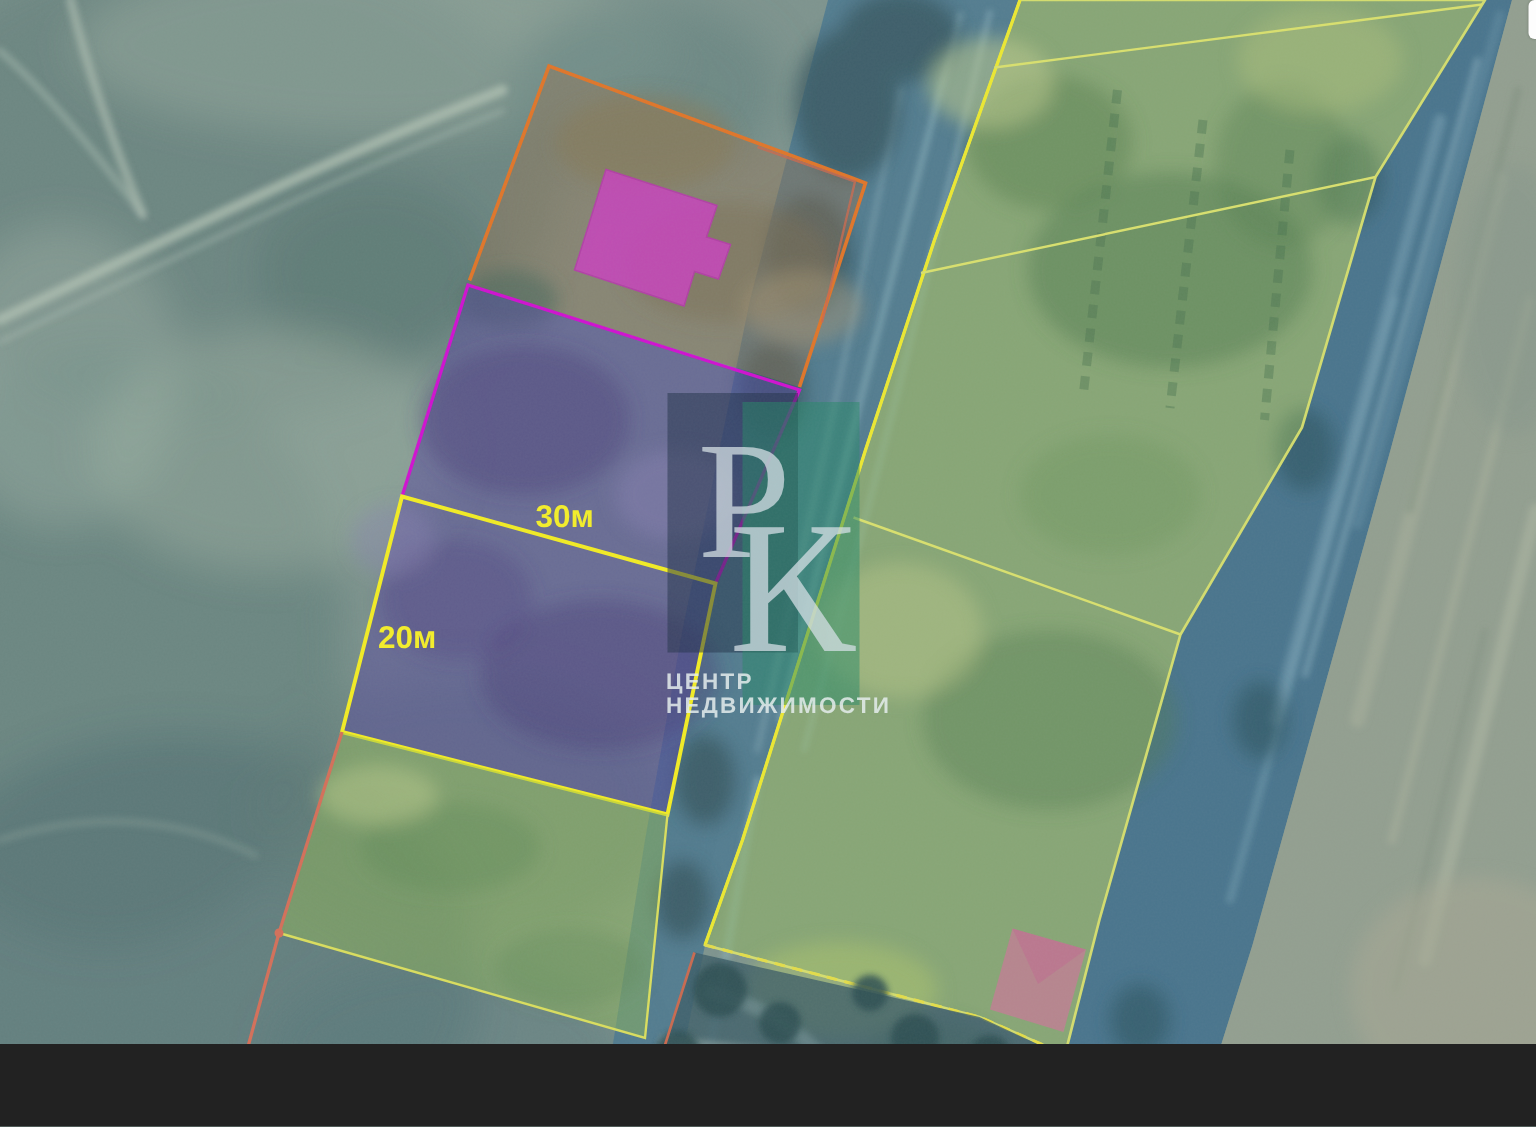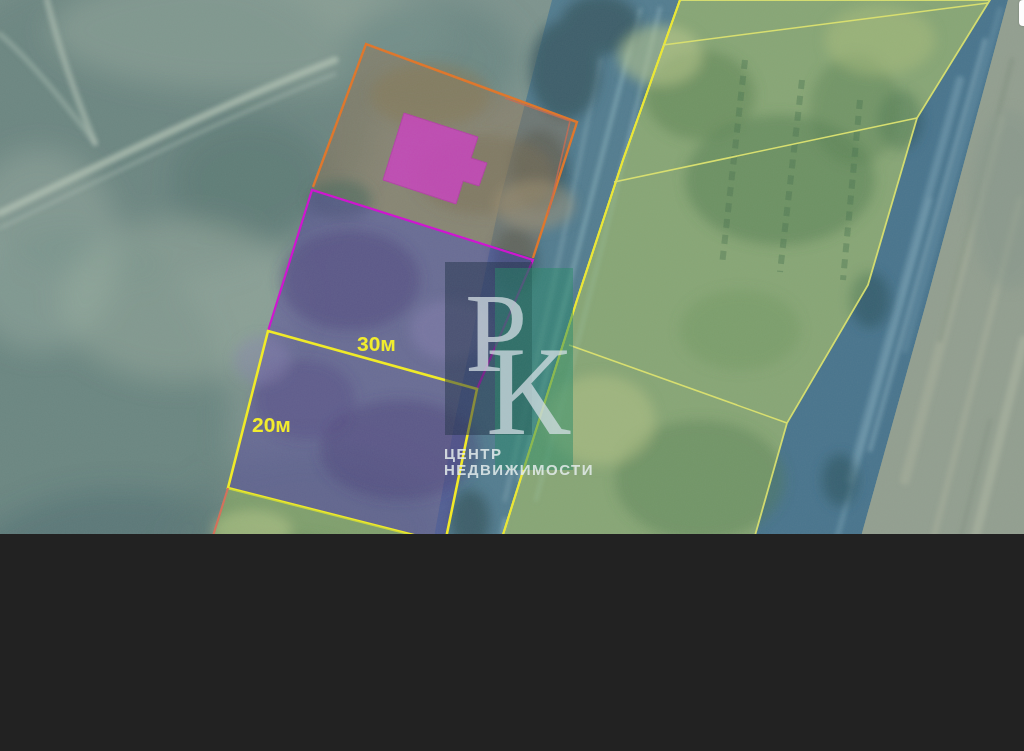--- a/index.html
+++ b/index.html
@@ -1,17 +1,17 @@
 <!DOCTYPE html>
 <html><head>
 <meta charset="utf-8">
 <style>
   html,body{margin:0;padding:0;background:#222;}
   .stage{
-    position:relative;width:1024px;height:534px;overflow:hidden;
+    position:relative;width:1024px;height:696px;overflow:hidden;
     font-family:"Liberation Sans", sans-serif;background:#7e948e;
   }
   .stage svg{position:absolute;left:0;top:0;display:block;}
   .cutoff-tr{
     position:absolute;right:0;top:0;width:5px;height:26px;background:#fdfdfd;
     border-radius:4px 0 0 4px;box-shadow:0 0 2px rgba(0,0,0,.25);
   }
   .cutoff-bl{
     position:absolute;left:124px;top:744px;width:80px;height:7px;background:#fdfdfd;
     border-radius:8px 8px 0 0;box-shadow:0 0 2px rgba(0,0,0,.25);

